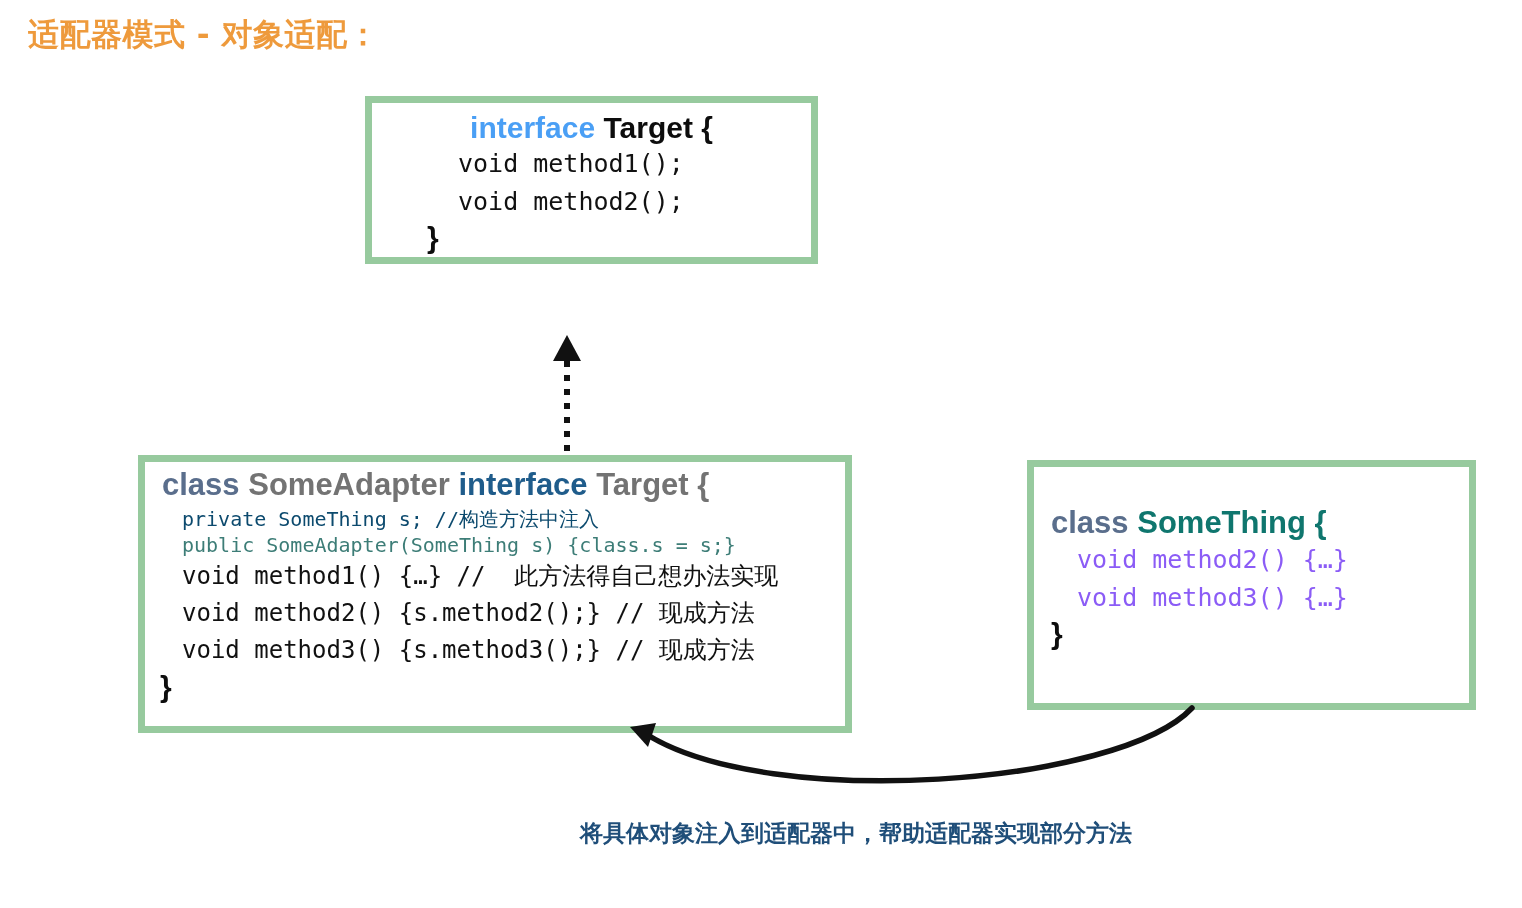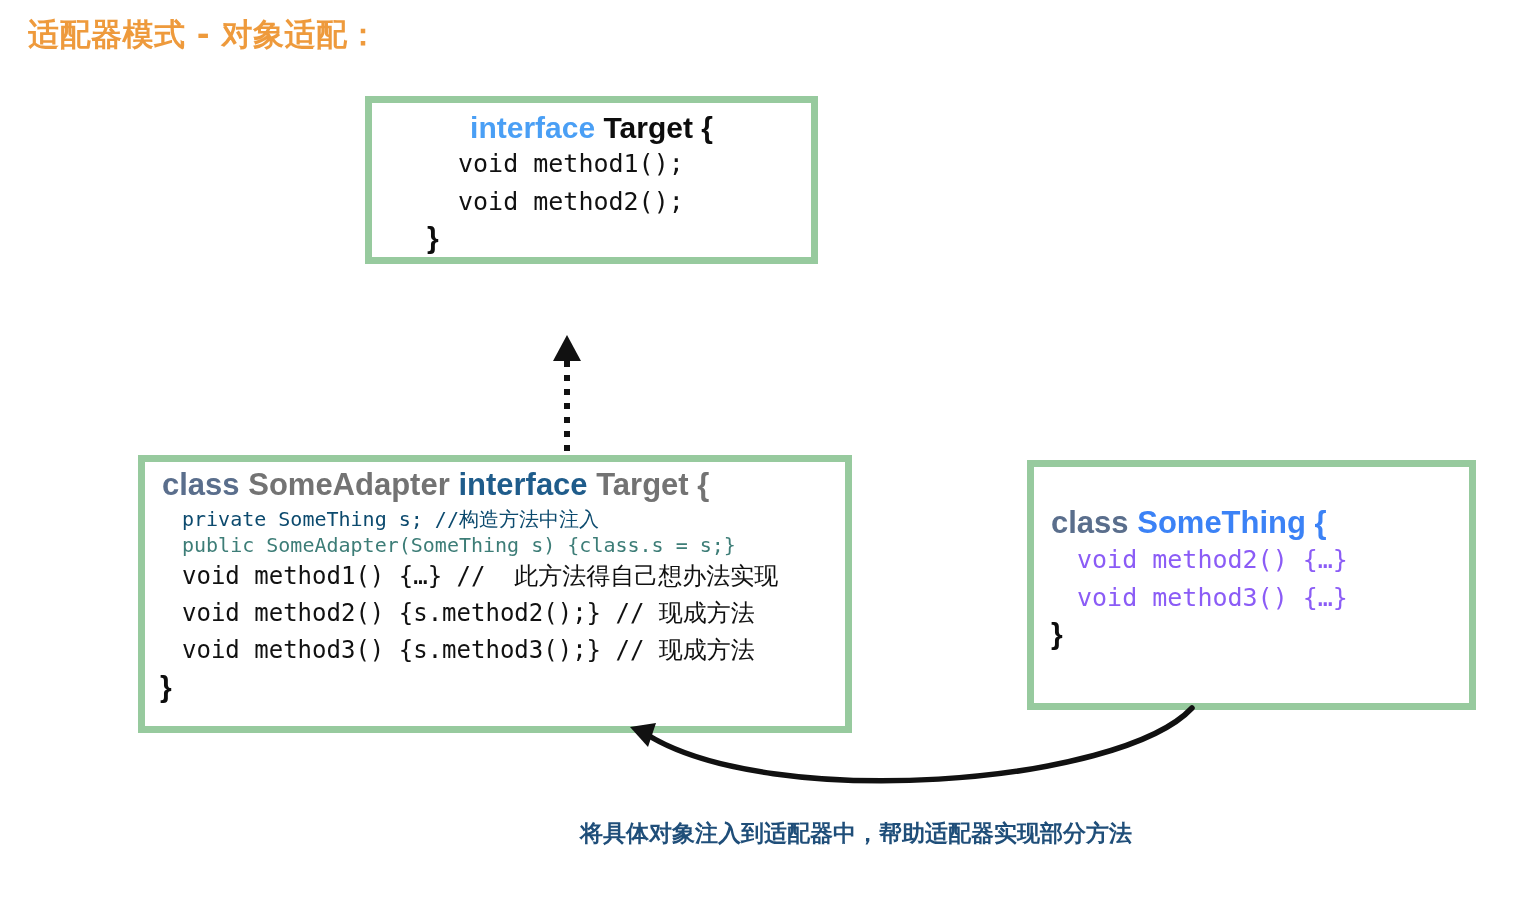--- a/index.html
+++ b/index.html
@@ -128,21 +128,21 @@
     padding-top: 38px;
     padding-left: 17px;
   }
   #something-box .hdr {
     font-family: "Liberation Sans", sans-serif;
     font-size: 31px;
     font-weight: bold;
     white-space: nowrap;
   }
   #something-box .hdr .kw-class { color: #5A6E8C; }
-  #something-box .hdr .cls { color: #3b82f6; }
+  #something-box .hdr .cls { color: #0f766e; }
   #something-box .ln {
     font-family: "DejaVu Sans Mono", monospace;
     font-size: 25px;
     color: #8b5cf6;
     white-space: pre;
     padding-left: 26px;
     line-height: 1.52;
   }
   #something-box .closer {
     font-family: "Liberation Sans", sans-serif;

